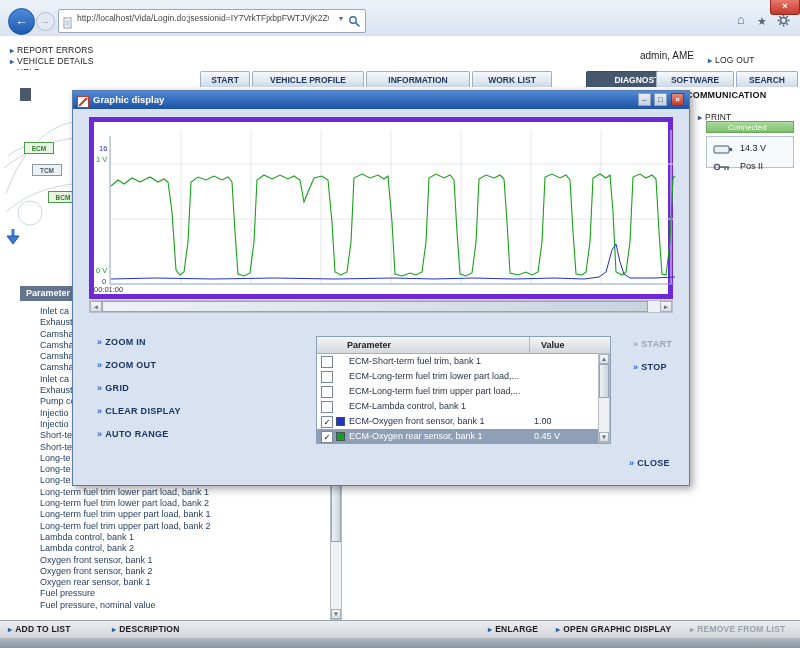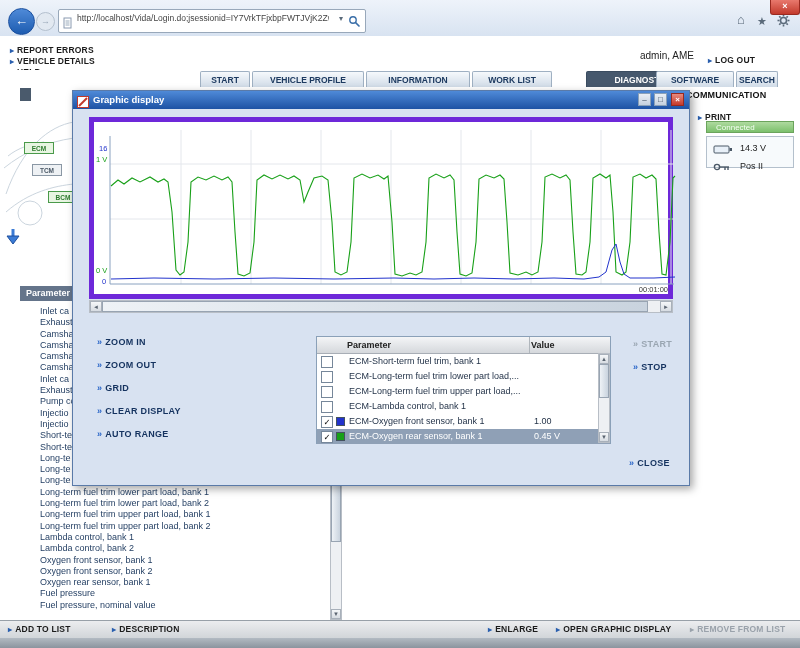--- a/index.html
+++ b/index.html
@@ -13,66 +13,66 @@
   #addr input{position:absolute;left:18px;top:3px;width:252px;border:0;outline:0;background:transparent;font-family:"Liberation Sans",sans-serif;font-size:8.5px;color:#444;padding:0}
   #addr .chev{position:absolute;right:22px;top:4px;font-size:8px;color:#5a6a7a}
   #btab{position:absolute;left:398px;top:5px;width:252px;height:30px;background:linear-gradient(#f8fafd,#e3ebf4);border:1px solid #b4c4d4;border-bottom:none;border-radius:3px 3px 0 0}
   #btab .ttl{position:absolute;left:22px;top:8px;font-size:8.5px;color:#333;white-space:nowrap}
   .chrome-ico{position:absolute;top:13px;font-size:13px;color:#5a6a7a;line-height:14px}
   #win-close{position:absolute;right:0;top:0;width:28px;height:14px;background:linear-gradient(#e8796d,#c23a2c);border:1px solid #992a20;border-top:none;border-radius:0 0 3px 3px;color:#fff;text-align:center;line-height:12px;font-size:9px;font-weight:bold}
   
   #appheader{position:absolute;left:0;top:36px;width:800px;height:34px;background:#fff}
   .hlink{position:absolute;left:10px;white-space:nowrap}
   .arrow{color:#2a5fae;font-size:8px;margin-right:3px;font-weight:bold}
-  .blk{font-weight:bold;font-size:8.5px;color:#1b1b1b;letter-spacing:.2px}
+  .blk{font-weight:normal;font-size:8.5px;color:#1b1b1b;letter-spacing:.2px}
   
   #tabbar{position:absolute;left:0;top:70px;width:800px;height:18px;background:#fff}
   .tab{position:absolute;top:1px;height:16px;line-height:16px;text-align:center;font-size:8.5px;font-weight:bold;color:#1d3a60;background:linear-gradient(#f6f9fc,#d0dbe7);border:1px solid #9fb0c2;border-bottom:none;border-radius:2px 2px 0 0;box-sizing:border-box}
   .tab.active{background:#46586d;color:#fff;border-color:#3a4c60}
   
   #content{position:absolute;left:0;top:88px;width:800px;height:532px;background:#fff}
   #collapse-box{position:absolute;left:20px;top:0;width:11px;height:13px;background:#4a5a6c}
   .modbox{position:absolute;width:30px;height:12px;line-height:12px;text-align:center;font-size:6.5px;font-weight:bold;box-sizing:border-box}
   .mod-green{background:#e8f5e2;border:1px solid #4a9a4a;color:#2f7c2f}
   .mod-gray{background:#eef1f4;border:1px solid #8a97a4;color:#4a5866}
   #param-header{position:absolute;left:20px;top:198px;width:322px;height:15px;background:#64748a;color:#fff;font-size:9px;font-weight:bold;line-height:15px;padding-left:6px;box-sizing:border-box}
   #param-list{position:absolute;left:40px;top:218px;width:280px}
   .pitem{height:11.3px;line-height:11.5px;font-size:9px;color:#1e3a5f;white-space:nowrap}
   .sbtrack{position:absolute;background:#eef0f3;border:1px solid #b8bec6;box-sizing:border-box}
   .sbthumb{position:absolute;background:linear-gradient(90deg,#eef2f6,#c9d3de);border:1px solid #98a4b2;box-sizing:border-box}
   .sbarrow{position:absolute;background:linear-gradient(#f5f7f9,#d7dce2);border:1px solid #a8b0ba;color:#5a6470;text-align:center;font-size:6px;line-height:9px;box-sizing:border-box}
   
   #comm{position:absolute;left:686px;top:2px;width:114px}
   #comm-title{font-size:9px;font-weight:bold;color:#111;letter-spacing:.2px}
   #print{position:absolute;left:12px;top:16px}
-  #connected{position:absolute;left:20px;top:31px;width:88px;height:12px;background:linear-gradient(#aeda9f,#7cc06c);border:1px solid #6ba45c;color:#f6fff4;font-size:8px;line-height:12px;padding-left:9px;box-sizing:border-box}
+  #connected{position:absolute;left:20px;top:31px;width:88px;height:12px;background:linear-gradient(#aeda9f,#7cc06c);border:1px solid #6ba45c;color:#f6fff4;font-size:8px;line-height:12px;padding-left:21px;box-sizing:border-box}
   #commbox{position:absolute;left:20px;top:46px;width:88px;height:32px;background:#f7fafc;border:1px solid #b4c0cc;box-sizing:border-box}
   .commrow{position:absolute;left:6px;height:12px;line-height:12px;font-size:9px;color:#222}
   .commrow svg{vertical-align:middle;margin-right:6px}
   
   #footbar{position:absolute;left:0;top:620px;width:800px;height:18px;background:linear-gradient(#ecedef,#d1d5d9);border-top:1px solid #98a0a8;box-sizing:border-box}
   .fitem{position:absolute;line-height:17px;font-size:8.5px;font-weight:bold;color:#1b1b1b;letter-spacing:.2px;white-space:nowrap}
   .fitem.disabled{color:#9aa2ab}
   .fitem.disabled .arrow{color:#9aa2ab}
   #footstrip{position:absolute;left:0;top:638px;width:800px;height:10px;background:linear-gradient(#b2bac2,#8b949e)}
   
   #dlg{position:absolute;left:72px;top:90px;width:616px;height:394px;background:#d8e2f1;border:1px solid #5a7aa8;box-shadow:3px 3px 8px rgba(0,0,0,.35);z-index:20}
   #dlg-title{position:absolute;left:0;top:0;width:100%;height:18px;background:linear-gradient(#4f8ad8,#1d52a4)}
   #dlg-title .ttl{position:absolute;left:20px;top:0;color:#fff;font-size:9.5px;font-weight:bold;line-height:18px}
   .winbtn{position:absolute;top:2px;width:13px;height:13px;text-align:center;line-height:11px;font-size:8px;box-sizing:border-box;background:linear-gradient(#e9eef5,#c5d1df);border:1px solid #8aa0b8;color:#2a3a4c}
   .winbtn.close{background:linear-gradient(#e88a7e,#c43a2c);border-color:#992a20;color:#fff;font-weight:bold}
   #chart{position:absolute;left:16px;top:26px;width:584px;height:182px;background:#fff;border:5px solid #6d28d9;box-sizing:border-box}
   .ylab{position:absolute;font-size:7.5px;line-height:9px}
-  #xlab{position:absolute;left:0;top:163px;width:100%;text-align:right;font-size:7.5px;color:#333}
+  #xlab{position:absolute;left:0;top:163px;width:100%;text-align:left;font-size:7.5px;color:#333}
   .dlg-btn{height:23px;font-weight:bold;font-size:9px;color:#14325f;letter-spacing:.3px;white-space:nowrap}
   .dlg-btn .arrow{color:#2a66c8;font-size:9px}
   #ptable{position:absolute;left:243px;top:245px;width:295px;height:108px;background:#fff;border:1px solid #8aa0b8;box-sizing:border-box}
   #thead{position:relative;height:16px;line-height:16px;background:linear-gradient(#f4f5f7,#d5d8dc);border-bottom:1px solid #a8aeb6;font-size:9px;font-weight:bold;color:#222}
   #thead .h1{position:absolute;left:30px}
-  #thead .h2{position:absolute;left:212px;border-left:1px solid #b0b6bc;padding-left:1px;height:16px}
+  #thead .h2{position:absolute;left:212px;border-left:1px solid #b0b6bc;padding-left:11px;height:16px}
   .trow{position:relative;height:15px;line-height:15px;font-size:9px;color:#1e2e44}
   .trow.selected{background:#8fa0b6;color:#fff}
   .cb{position:absolute;left:4px;top:2px;width:10px;height:10px;background:#fff;border:1px solid #76879a;line-height:10px;text-align:center;font-size:8.5px;color:#111;box-sizing:content-box}
   .swatch{position:absolute;left:19px;top:3px;width:9px;height:9px;border:1px solid #44525f;box-sizing:border-box}
   .swatch.c-front{background:#2233cc}
   .swatch.c-rear{background:#18a018}
   .tlabel{position:absolute;left:32px;white-space:nowrap}
   .tvalue{position:absolute;left:212px;padding-left:5px}
   .dact{position:absolute;font-weight:bold;font-size:9px;letter-spacing:.3px;white-space:nowrap}
   .dact .arrow{font-size:9px}
@@ -135,21 +135,21 @@
     <div class="abs" style="left:708px;top:13px"><span class="arrow">▸</span><span class="blk">LOG OUT</span></div>
   </div>
 
   <div id="tabbar">
     <div class="tab" style="left:200px;width:50px">START</div>
     <div class="tab" style="left:252px;width:112px">VEHICLE PROFILE</div>
     <div class="tab" style="left:366px;width:104px">INFORMATION</div>
     <div class="tab" style="left:472px;width:80px">WORK LIST</div>
     <div class="tab active" style="left:586px;width:116px">DIAGNOSTICS</div>
     <div class="tab" style="left:656px;width:78px">SOFTWARE</div>
-    <div class="tab" style="left:736px;width:42px">SEARCH</div>
+    <div class="tab" style="left:736px;width:62px">SEARCH</div>
   </div>
 
   <div id="content">
     <div id="collapse-box"></div>
 
     <span class="abs" style="left:4px;top:8px">
       <svg width="70" height="130" fill="none" stroke="#cbd5de" stroke-width="1">
         <path d="M2,98 C18,52 45,30 70,26"></path>
         <path d="M0,72 C20,56 42,46 70,42"></path>
         <path d="M2,116 C25,96 50,90 70,88"></path>

